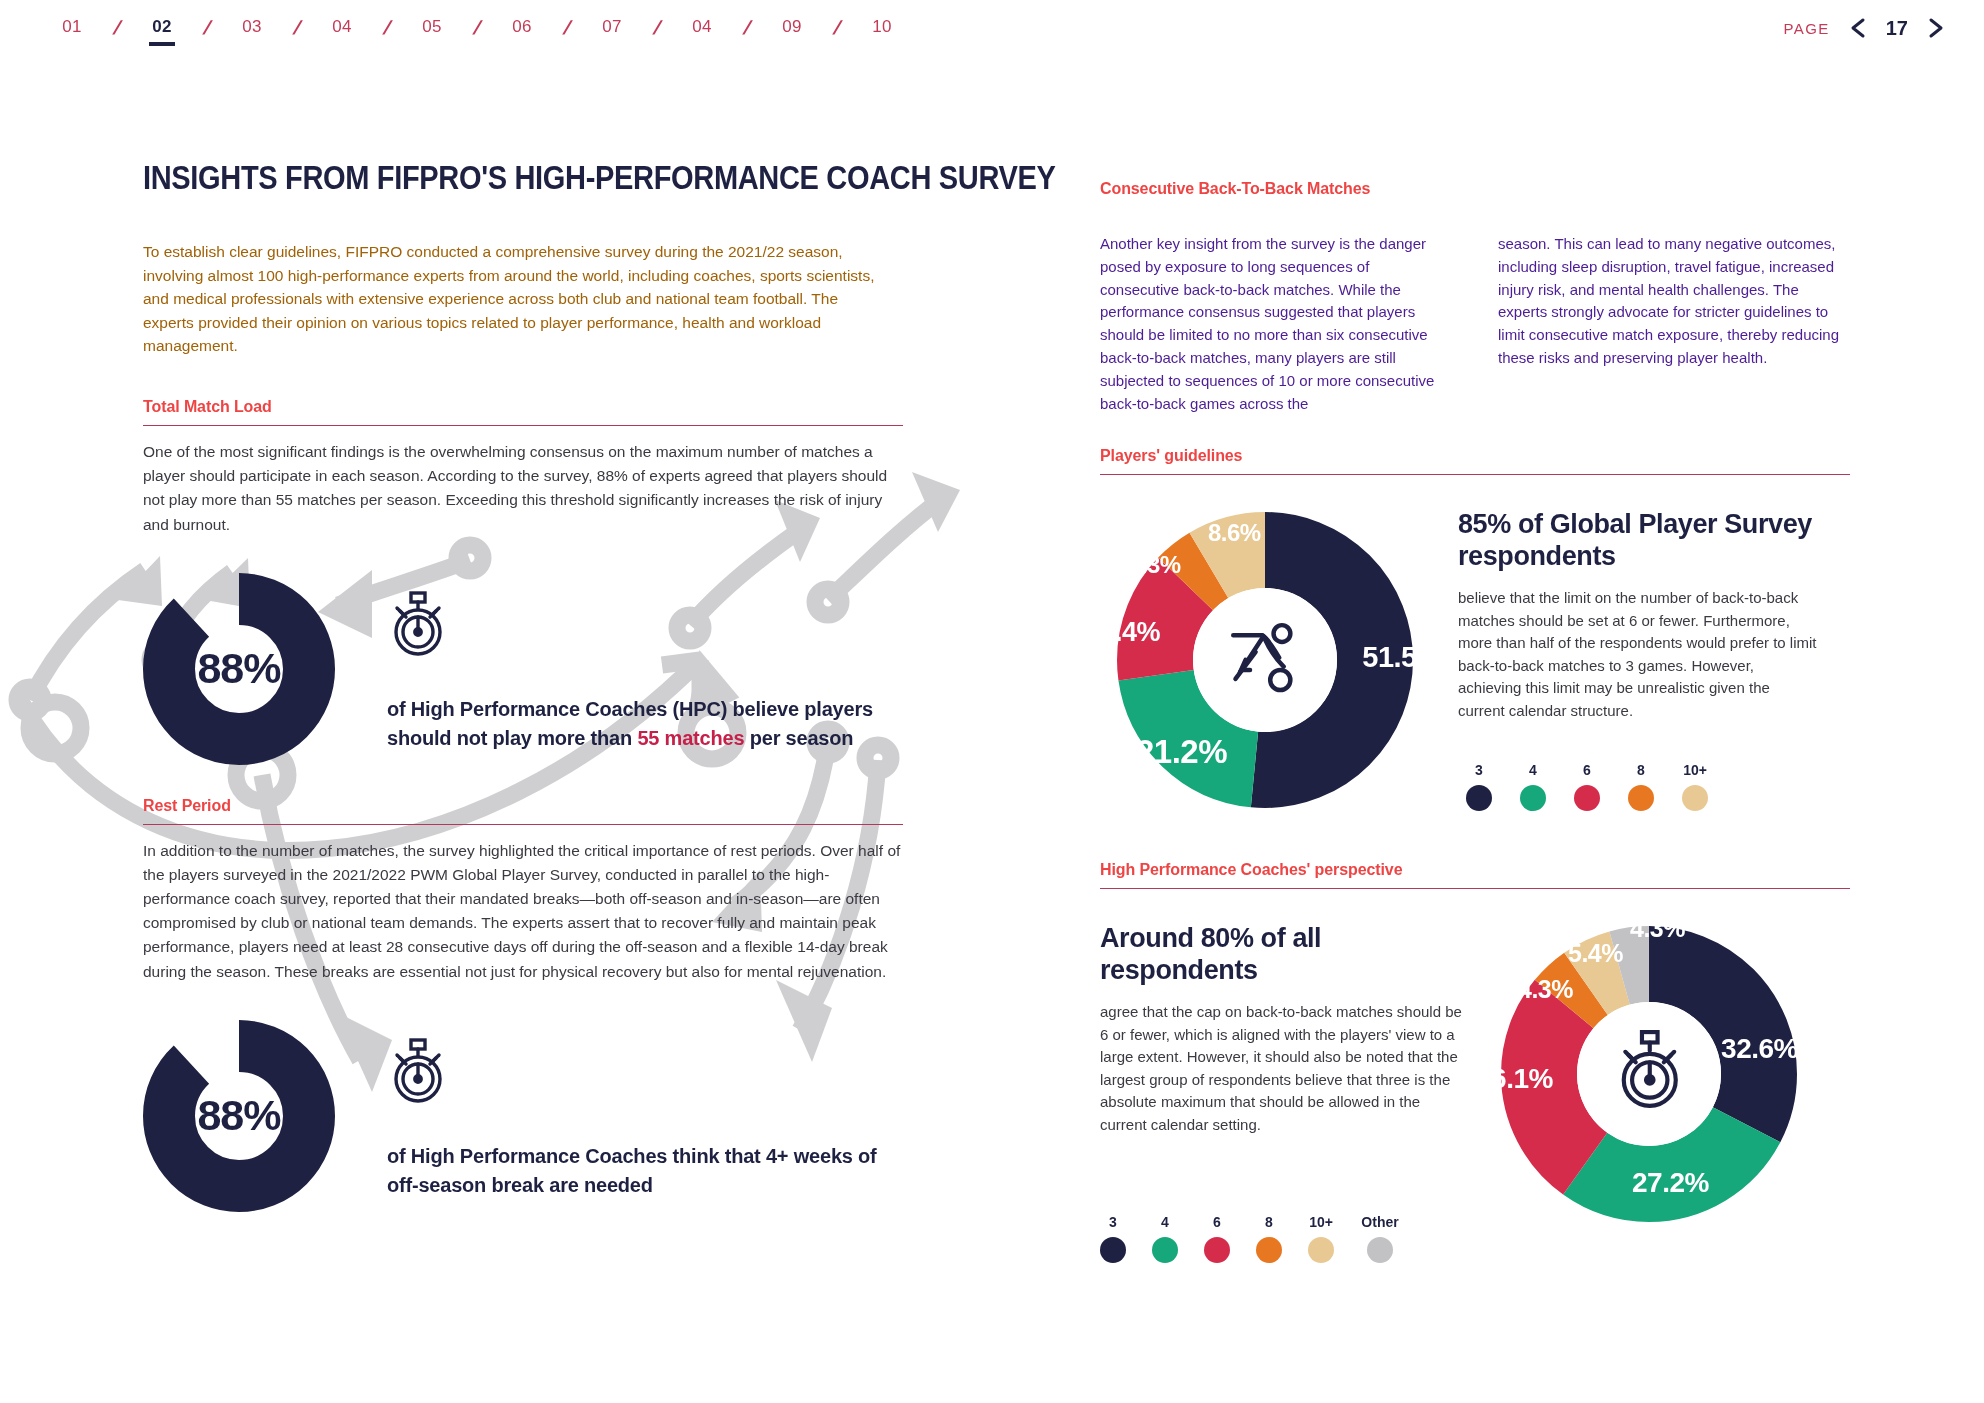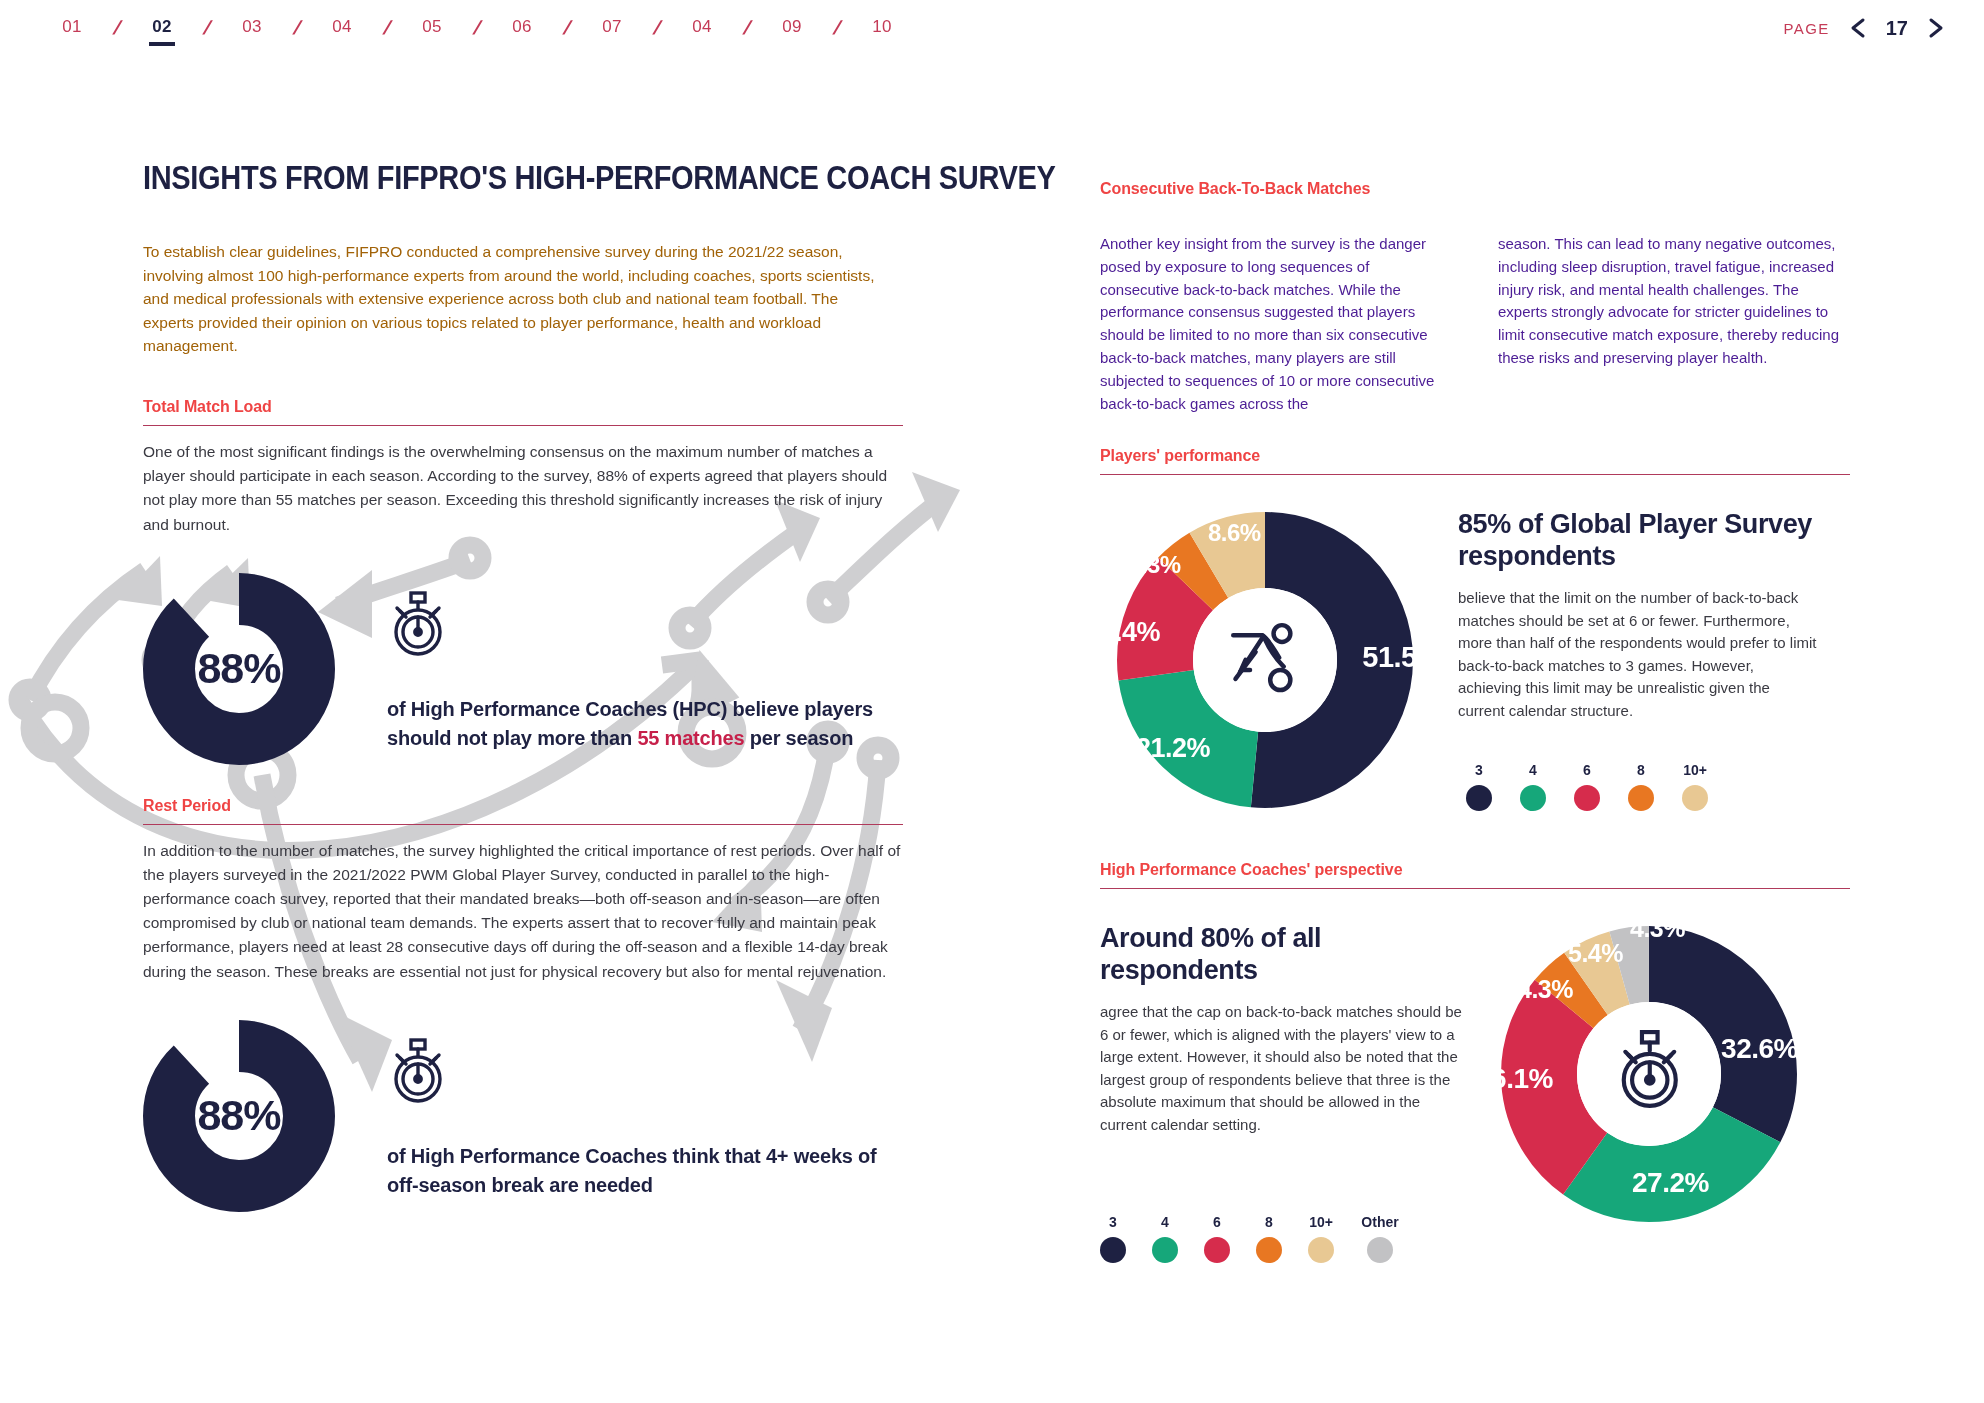--- a/index.html
+++ b/index.html
@@ -279,21 +279,21 @@
 
   <div>
     <div class="sec-h">Consecutive Back-To-Back Matches</div>
     <div class="twocol">
       <p>Another key insight from the survey is the danger posed by exposure to long sequences of consecutive back-to-back matches. While the performance consensus suggested that players should be limited to no more than six consecutive back-to-back matches, many players are still subjected to sequences of 10 or more consecutive back-to-back games across the</p>
       <p>season. This can lead to many negative outcomes, including sleep disruption, travel fatigue, increased injury risk, and mental health challenges. The experts strongly advocate for stricter guidelines to limit consecutive match exposure, thereby reducing these risks and preserving player health.</p>
     </div>
   </div>
 
   <div class="sec" style="margin-top:32px">
-    <div class="sec-h">Players' performance</div>
+    <div class="sec-h">Players' guidelines</div>
     <div class="rule"></div>
 
     <div class="chartblock">
       <div class="donutWrap">
         <svg width="330" height="330" viewBox="0 0 330 330">
           <g transform="rotate(-90 165 165)">
 
             <circle cx="165" cy="165" r="110" fill="none" stroke="#1e2142" stroke-width="76" stroke-dasharray="355.9 335.3" stroke-dashoffset="0"></circle>
             <circle cx="165" cy="165" r="110" fill="none" stroke="#16a77a" stroke-width="76" stroke-dasharray="146.5 544.7" stroke-dashoffset="-355.9"></circle>
             <circle cx="165" cy="165" r="110" fill="none" stroke="#d62c4c" stroke-width="76" stroke-dasharray="99.5 591.7" stroke-dashoffset="-502.4"></circle>
@@ -306,21 +306,21 @@
             <path d="M2,10 L28,10 C34,14 38,22 43,30"></path>
             <path d="M29,11 L8,43"></path>
             <path d="M22,25 L4,49"></path>
             <path d="M30,13 C34,22 40,31 47,38"></path>
             <path d="M13,32 L9,41 L17,41"></path>
             <circle cx="44" cy="50" r="9"></circle>
           </g>
         </svg>
 
         <div class="dlabel" style="right:-12px; top:146px; font-size:29px;">51.5%</div>
-        <div class="dlabel" style="left:36px; top:238px; font-size:27px;">21.2%</div>
+        <div class="dlabel" style="left:36px; top:238px; font-size:33px;">21.2%</div>
         <div class="dlabel" style="left:-14px; top:122px; font-size:27px;">14.4%</div>
         <div class="dlabel" style="left:28px; top:56px; font-size:24px;">4.3%</div>
         <div class="dlabel" style="left:108px; top:24px; font-size:24px;text-align:right;">8.6%</div>
       </div>
 
       <div class="sideText" style="margin-left:28px">
         <h2>85% of Global Player Survey respondents</h2>
         <p>believe that the limit on the number of back-to-back matches should be set at 6 or fewer. Furthermore, more than half of the respondents would prefer to limit back-to-back matches to 3 games. However, achieving this limit may be unrealistic given the current calendar structure.</p>
 
         <div class="legend" style="margin-top:40px; margin-left:8px">

